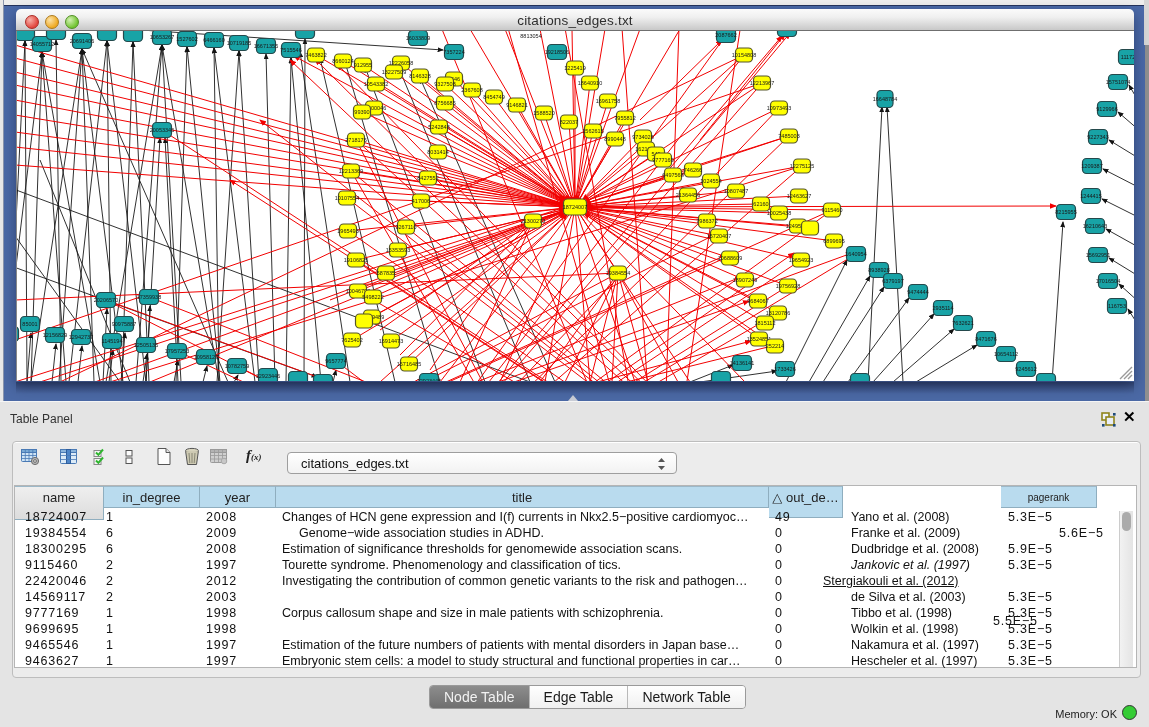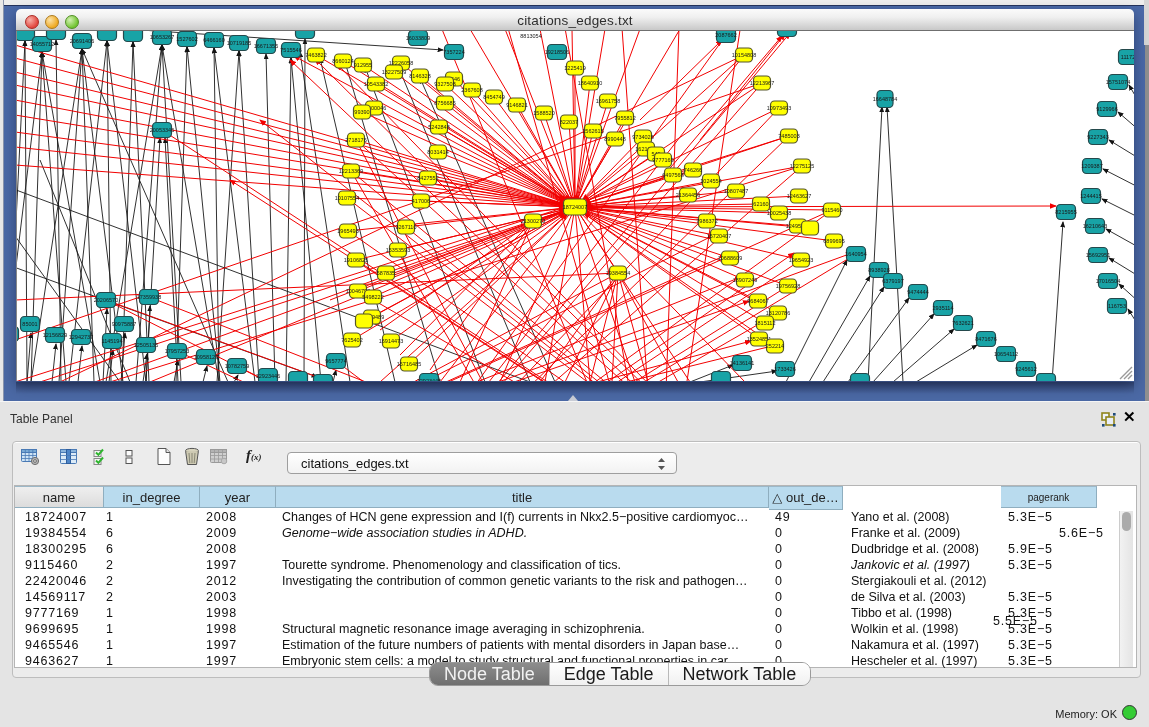--- a/index.html
+++ b/index.html
@@ -7,21 +7,21 @@
 .tbar{position:absolute;left:0;top:0;width:100%;height:21px;border-radius:5px 5px 0 0;background:linear-gradient(#fbfbfb,#efefef 40%,#c8c8c8);border-bottom:1px solid #6f6f6f;}
 .tl{position:absolute;top:6px;width:12px;height:12px;border-radius:50%;}
 .title{position:absolute;top:4px;left:0;width:100%;text-align:center;font-size:13.5px;font-weight:normal;letter-spacing:0.2px;color:#2e2e2e}
 .canvas{position:absolute;left:0;top:22px;width:1117px;height:350px;background:#fff;overflow:hidden;border-left:1px solid #888;}
 .panel{position:absolute;left:0;top:401px;width:1149px;height:326px;background:#e4e4e4;border-top:1px solid #f5f5f5}
 .ptitle{position:absolute;left:10px;top:10px;font-size:12px;color:#333}
 .cont{position:absolute;left:12px;top:39px;width:1127px;height:235px;background:#ececec;border:1px solid #bdbdbd;border-radius:4px;box-shadow:inset 0 1px 0 #fff}
 .tools{position:absolute;left:0;top:0;width:274px;height:40px}
 .combo{position:absolute;left:274px;top:10px;width:390px;height:22px;background:linear-gradient(#ffffff,#f2f2f2);border:1px solid #9e9e9e;border-radius:4px;font-size:13px;line-height:21px;color:#111;padding-left:13px;box-sizing:border-box}
 .tablewrap{position:absolute;left:1px;top:43px;width:1123px;height:183px;background:#fff;border:1px solid #b5b5b5;box-sizing:border-box}
-.tabs{position:absolute;left:429px;top:260px;height:22px;display:flex;border:1px solid #9a9a9a;border-radius:9px;overflow:hidden;font-size:18px}
+.tabs{position:absolute;left:429px;top:283px;height:22px;display:flex;border:1px solid #9a9a9a;border-radius:4px;overflow:hidden;font-size:14px}
 .tab{padding:0 14px;line-height:22px;background:linear-gradient(#fff,#f0f0f0);color:#1a1a1a;border-left:1px solid #b9b9b9}
 .scroll{position:absolute;right:3px;top:25px;width:13px;height:156px;background:linear-gradient(90deg,#f2f2f2,#e4e4e4);border-left:1px solid #ccc}
 .thumb{position:absolute;left:2px;top:1px;width:9px;height:19px;background:#ababab;border-radius:5px}
 </style></head><body>
 <div class="desk"></div>
 <div style="position:absolute;left:16px;top:382px;width:1118px;height:12px;background:linear-gradient(rgba(12,18,42,0.38),rgba(12,18,42,0))"></div>
 <div style="position:absolute;left:568px;top:395px;width:0;height:0;border-left:5px solid transparent;border-right:5px solid transparent;border-bottom:6px solid #c9cdd6"></div>
 <div style="position:absolute;left:0;top:0;width:1149px;height:5px;background:#ededed;border-bottom:1px solid #24335c"></div>
 <div style="position:absolute;left:0;top:0;width:3px;height:401px;background:#e8e8e8;border-right:1px solid #8a95ad"></div>
 <div style="position:absolute;right:0;top:0;width:5px;height:45px;background:#d6d6d6"></div>
@@ -629,93 +629,94 @@
           </svg></span>
       <span style="position:absolute;left:233px;top:4px"><span style="font-family:'Liberation Serif',serif;font-style:italic;font-weight:bold;font-size:15px;color:#222">f<span style="font-size:9px">(x)</span></span></span>
     </div>
     <div class="combo">citations_edges.txt
       <svg width="11" height="14" style="position:absolute;right:9px;top:4px">
           <path d="M5.5 1 L9 5 H2 z M5.5 13 L2 9 H9 z" fill="#555"></path>
         </svg>
     </div>
     <div class="tablewrap">
       <div style="position:absolute;left:0;top:0;width:1082px;height:22px">
-          <div style="position:absolute;left:0px;top:0;width:89px;height:22px;background:linear-gradient(#efefef,#dcdcdc);border-right:1px solid #8faebf;border-top:1px solid #9cb8c8;border-bottom:1px solid #8faebf;box-sizing:border-box;text-align:center;line-height:21px;font-size:13px;color:#222">name</div>
+          <div style="position:absolute;left:0px;top:0;width:89px;height:34px;background:linear-gradient(#efefef,#dcdcdc);border-right:1px solid #8faebf;border-top:1px solid #9cb8c8;border-bottom:1px solid #8faebf;box-sizing:border-box;text-align:center;line-height:21px;font-size:13px;color:#222">name</div>
           <div style="position:absolute;left:89px;top:0;width:96px;height:22px;background:#b9dbee;border-right:1px solid #8faebf;border-top:1px solid #9cb8c8;border-bottom:1px solid #8faebf;box-sizing:border-box;text-align:center;line-height:21px;font-size:13px;color:#222">in_degree</div>
           <div style="position:absolute;left:185px;top:0;width:76px;height:22px;background:#b9dbee;border-right:1px solid #8faebf;border-top:1px solid #9cb8c8;border-bottom:1px solid #8faebf;box-sizing:border-box;text-align:center;line-height:21px;font-size:13px;color:#222">year</div>
           <div style="position:absolute;left:261px;top:0;width:493px;height:22px;background:#b9dbee;border-right:1px solid #8faebf;border-top:1px solid #9cb8c8;border-bottom:1px solid #8faebf;box-sizing:border-box;text-align:center;line-height:21px;font-size:13px;color:#222">title</div>
-          <div style="position:absolute;left:754px;top:0;width:74px;height:24px;background:#b9dbee;border-right:1px solid #8faebf;border-top:1px solid #9cb8c8;border-bottom:1px solid #8faebf;box-sizing:border-box;text-align:center;line-height:21px;font-size:13px;color:#222">△ out_de…</div>
+          <div style="position:absolute;left:754px;top:0;width:74px;height:32px;background:#b9dbee;border-right:1px solid #8faebf;border-top:1px solid #9cb8c8;border-bottom:1px solid #8faebf;box-sizing:border-box;text-align:center;line-height:21px;font-size:13px;color:#222">△ out_de…</div>
           <div style="position:absolute;left:986px;top:0;width:96px;height:22px;background:#b9dbee;border-right:1px solid #8faebf;border-top:1px solid #9cb8c8;border-bottom:1px solid #8faebf;box-sizing:border-box;text-align:center;line-height:21px;font-size:10px;color:#222">pagerank</div>
         </div>
       <div style="position:absolute;left:0;top:23px;width:1104px">
           <div style="position:relative;height:16px;line-height:16px;font-size:12.5px;color:#111">
             <div style="position:absolute;left:10px;width:79px;overflow:hidden;white-space:nowrap;letter-spacing:0.8px;">18724007</div>
             <div style="position:absolute;left:91px;width:94px;overflow:hidden;white-space:nowrap;letter-spacing:0.8px;">1</div>
             <div style="position:absolute;left:191px;width:70px;overflow:hidden;white-space:nowrap;letter-spacing:0.8px;">2008</div>
             <div style="position:absolute;left:267px;width:487px;overflow:hidden;white-space:nowrap;">Changes of HCN gene expression and I(f) currents in Nkx2.5−positive cardiomyoc…</div>
             <div style="position:absolute;left:760px;width:68px;overflow:hidden;white-space:nowrap;letter-spacing:0.8px;">49</div>
             <div style="position:absolute;left:836px;width:150px;overflow:hidden;white-space:nowrap;">Yano et al. (2008)</div>
             <div style="position:absolute;left:993px;width:89px;overflow:hidden;white-space:nowrap;letter-spacing:0.8px;">5.3E−5</div>
           </div>
           <div style="position:relative;height:16px;line-height:16px;font-size:12.5px;color:#111">
             <div style="position:absolute;left:10px;width:79px;overflow:hidden;white-space:nowrap;letter-spacing:0.8px;">19384554</div>
             <div style="position:absolute;left:91px;width:94px;overflow:hidden;white-space:nowrap;letter-spacing:0.8px;">6</div>
             <div style="position:absolute;left:191px;width:70px;overflow:hidden;white-space:nowrap;letter-spacing:0.8px;">2009</div>
-            <div style="position:absolute;left:267px;width:487px;overflow:hidden;white-space:nowrap;font-style:italic;">Genome−wide association studies in ADHD.</div>
+            <div style="position:absolute;left:284px;width:487px;overflow:hidden;white-space:nowrap;">Genome−wide association studies in ADHD.</div>
             <div style="position:absolute;left:760px;width:68px;overflow:hidden;white-space:nowrap;letter-spacing:0.8px;">0</div>
             <div style="position:absolute;left:836px;width:150px;overflow:hidden;white-space:nowrap;">Franke et al. (2009)</div>
             <div style="position:absolute;left:1044px;width:89px;overflow:hidden;white-space:nowrap;letter-spacing:0.8px;">5.6E−5</div>
           </div>
           <div style="position:relative;height:16px;line-height:16px;font-size:12.5px;color:#111">
             <div style="position:absolute;left:10px;width:79px;overflow:hidden;white-space:nowrap;letter-spacing:0.8px;">18300295</div>
             <div style="position:absolute;left:91px;width:94px;overflow:hidden;white-space:nowrap;letter-spacing:0.8px;">6</div>
             <div style="position:absolute;left:191px;width:70px;overflow:hidden;white-space:nowrap;letter-spacing:0.8px;">2008</div>
+            <div style="position:absolute;left:267px;width:487px;overflow:hidden;white-space:nowrap;">Estimation of significance thresholds for genomewide association scans.</div>
             <div style="position:absolute;left:760px;width:68px;overflow:hidden;white-space:nowrap;letter-spacing:0.8px;">0</div>
             <div style="position:absolute;left:836px;width:150px;overflow:hidden;white-space:nowrap;">Dudbridge et al. (2008)</div>
             <div style="position:absolute;left:993px;width:89px;overflow:hidden;white-space:nowrap;letter-spacing:0.8px;">5.9E−5</div>
           </div>
           <div style="position:relative;height:16px;line-height:16px;font-size:12.5px;color:#111">
             <div style="position:absolute;left:10px;width:79px;overflow:hidden;white-space:nowrap;letter-spacing:0.8px;">9115460</div>
             <div style="position:absolute;left:91px;width:94px;overflow:hidden;white-space:nowrap;letter-spacing:0.8px;">2</div>
             <div style="position:absolute;left:191px;width:70px;overflow:hidden;white-space:nowrap;letter-spacing:0.8px;">1997</div>
             <div style="position:absolute;left:267px;width:487px;overflow:hidden;white-space:nowrap;">Tourette syndrome. Phenomenology and classification of tics.</div>
             <div style="position:absolute;left:760px;width:68px;overflow:hidden;white-space:nowrap;letter-spacing:0.8px;">0</div>
             <div style="position:absolute;left:836px;width:150px;overflow:hidden;white-space:nowrap;font-style:italic;">Jankovic et al. (1997)</div>
             <div style="position:absolute;left:993px;width:89px;overflow:hidden;white-space:nowrap;letter-spacing:0.8px;">5.3E−5</div>
           </div>
           <div style="position:relative;height:16px;line-height:16px;font-size:12.5px;color:#111">
             <div style="position:absolute;left:10px;width:79px;overflow:hidden;white-space:nowrap;letter-spacing:0.8px;">22420046</div>
             <div style="position:absolute;left:91px;width:94px;overflow:hidden;white-space:nowrap;letter-spacing:0.8px;">2</div>
             <div style="position:absolute;left:191px;width:70px;overflow:hidden;white-space:nowrap;letter-spacing:0.8px;">2012</div>
             <div style="position:absolute;left:267px;width:487px;overflow:hidden;white-space:nowrap;">Investigating the contribution of common genetic variants to the risk and pathogen…</div>
             <div style="position:absolute;left:760px;width:68px;overflow:hidden;white-space:nowrap;letter-spacing:0.8px;">0</div>
-            <div style="position:absolute;left:836px;width:150px;overflow:hidden;white-space:nowrap;">Stergiakouli et al. (2012)</div>
+            <div style="position:absolute;left:808px;width:150px;overflow:hidden;white-space:nowrap;text-decoration:underline;">Stergiakouli et al. (2012)</div>
             <div style="position:absolute;left:978px;width:89px;overflow:hidden;white-space:nowrap;letter-spacing:0.8px;margin-top:40px;">5.5E−5</div>
           </div>
           <div style="position:relative;height:16px;line-height:16px;font-size:12.5px;color:#111">
             <div style="position:absolute;left:10px;width:79px;overflow:hidden;white-space:nowrap;letter-spacing:0.8px;">14569117</div>
             <div style="position:absolute;left:91px;width:94px;overflow:hidden;white-space:nowrap;letter-spacing:0.8px;">2</div>
             <div style="position:absolute;left:191px;width:70px;overflow:hidden;white-space:nowrap;letter-spacing:0.8px;">2003</div>
             <div style="position:absolute;left:760px;width:68px;overflow:hidden;white-space:nowrap;letter-spacing:0.8px;">0</div>
             <div style="position:absolute;left:836px;width:150px;overflow:hidden;white-space:nowrap;">de Silva et al. (2003)</div>
             <div style="position:absolute;left:993px;width:89px;overflow:hidden;white-space:nowrap;letter-spacing:0.8px;">5.3E−5</div>
           </div>
           <div style="position:relative;height:16px;line-height:16px;font-size:12.5px;color:#111">
             <div style="position:absolute;left:10px;width:79px;overflow:hidden;white-space:nowrap;letter-spacing:0.8px;">9777169</div>
             <div style="position:absolute;left:91px;width:94px;overflow:hidden;white-space:nowrap;letter-spacing:0.8px;">1</div>
             <div style="position:absolute;left:191px;width:70px;overflow:hidden;white-space:nowrap;letter-spacing:0.8px;">1998</div>
+            <div style="position:absolute;left:267px;width:487px;overflow:hidden;white-space:nowrap;">Corpus callosum shape and size in male patients with schizophrenia.</div>
             <div style="position:absolute;left:760px;width:68px;overflow:hidden;white-space:nowrap;letter-spacing:0.8px;">0</div>
             <div style="position:absolute;left:836px;width:150px;overflow:hidden;white-space:nowrap;">Tibbo et al. (1998)</div>
             <div style="position:absolute;left:993px;width:89px;overflow:hidden;white-space:nowrap;letter-spacing:0.8px;">5.3E−5</div>
           </div>
           <div style="position:relative;height:16px;line-height:16px;font-size:12.5px;color:#111">
             <div style="position:absolute;left:10px;width:79px;overflow:hidden;white-space:nowrap;letter-spacing:0.8px;">9699695</div>
             <div style="position:absolute;left:91px;width:94px;overflow:hidden;white-space:nowrap;letter-spacing:0.8px;">1</div>
             <div style="position:absolute;left:191px;width:70px;overflow:hidden;white-space:nowrap;letter-spacing:0.8px;">1998</div>
-            <div style="position:absolute;left:267px;width:487px;overflow:hidden;white-space:nowrap;">Structural magnetic resonance image averaging in schizophrenia.</div>
             <div style="position:absolute;left:760px;width:68px;overflow:hidden;white-space:nowrap;letter-spacing:0.8px;">0</div>
             <div style="position:absolute;left:836px;width:150px;overflow:hidden;white-space:nowrap;">Wolkin et al. (1998)</div>
             <div style="position:absolute;left:993px;width:89px;overflow:hidden;white-space:nowrap;letter-spacing:0.8px;">5.3E−5</div>
           </div>
           <div style="position:relative;height:16px;line-height:16px;font-size:12.5px;color:#111">
             <div style="position:absolute;left:10px;width:79px;overflow:hidden;white-space:nowrap;letter-spacing:0.8px;">9465546</div>
             <div style="position:absolute;left:91px;width:94px;overflow:hidden;white-space:nowrap;letter-spacing:0.8px;">1</div>
             <div style="position:absolute;left:191px;width:70px;overflow:hidden;white-space:nowrap;letter-spacing:0.8px;">1997</div>
             <div style="position:absolute;left:267px;width:487px;overflow:hidden;white-space:nowrap;">Estimation of the future numbers of patients with mental disorders in Japan base…</div>
             <div style="position:absolute;left:760px;width:68px;overflow:hidden;white-space:nowrap;letter-spacing:0.8px;">0</div>

